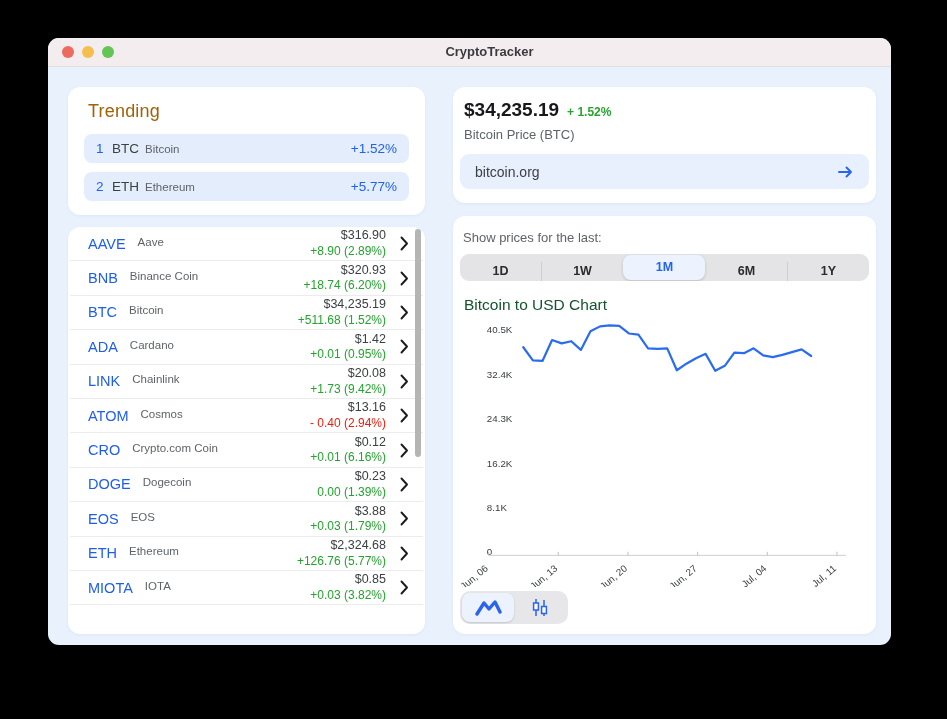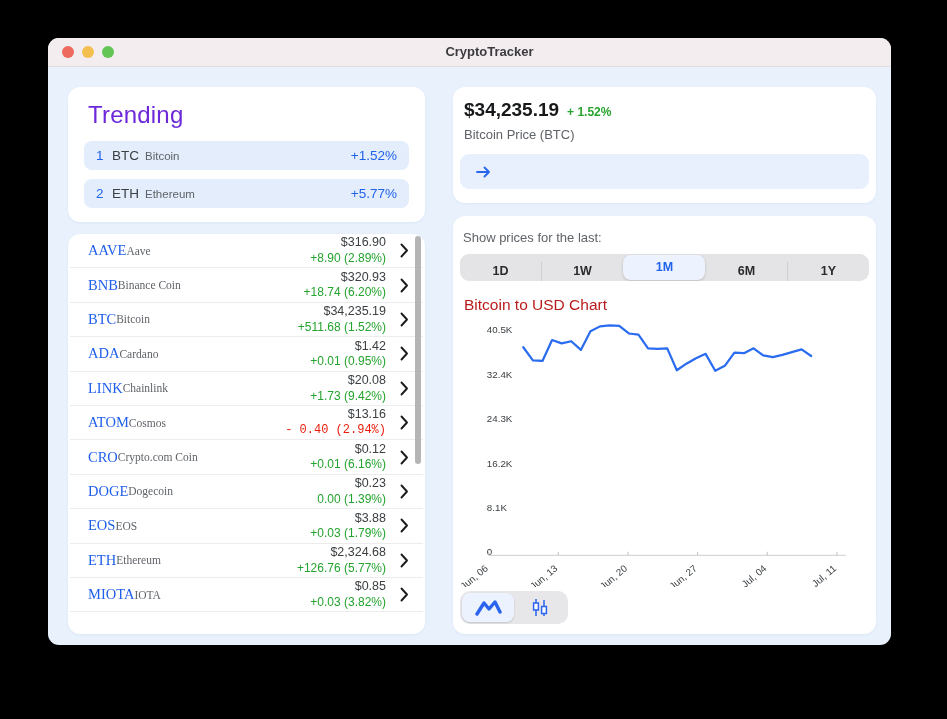--- a/index.html
+++ b/index.html
@@ -15,41 +15,41 @@
   .light.yellow{background:#f5bf4f;}
   .light.green{background:#62c554;}
   .win-title{text-align:center;line-height:28px;font-size:13px;font-weight:bold;color:#3b3b3d;padding-left:40px;}
   
   .content{box-sizing:border-box;height:579px;padding:20px 15px 12px 20px;display:flex;gap:28px;}
   .left-col{width:357px;flex:none;display:flex;flex-direction:column;gap:12px;}
   .right-col{flex:1;display:flex;flex-direction:column;gap:13px;min-width:0;}
   .card{background:#fff;border-radius:12px;box-shadow:0 1px 3px rgba(30,60,120,.06);}
   
   .trending-card{padding:12px 16px 12px;}
-  .trending-heading{font-size:24px;font-weight:500;color:#6d28d9;margin:2px 2px 12px 4px;letter-spacing:.2px;}
+  .trending-heading{font-size:18px;font-weight:500;color:#a16207;margin:2px 2px 12px 4px;letter-spacing:.2px;}
   .t-row{height:29px;background:#e3edfc;border-radius:8px;display:flex;align-items:center;
          padding:0 12px;margin-bottom:9px;cursor:default;}
   .t-row:last-child{margin-bottom:2px;}
   .t-rank{color:#2162eb;font-size:13.5px;width:16px;}
   .t-sym{color:#3c4043;font-size:13.5px;margin-right:6px;}
   .t-name{color:#5f6368;font-size:11.5px;flex:1;}
   .t-change{color:#2162eb;font-size:13.5px;}
   
   .coins-card{flex:1;position:relative;overflow:hidden;padding:0 2px;}
   .coin-rows{height:100%;}
   .coin-row{height:34.4px;box-sizing:border-box;display:flex;align-items:center;
             border-bottom:1px solid #ececec;padding:0 14px 0 18px;cursor:default;}
-  .c-left{flex:1;display:flex;align-items:center;gap:0;min-width:0;font-family:Liberation Serif, serif;}
+  .c-left{flex:1;display:flex;align-items:flex-start;gap:12px;min-width:0;}
   .c-sym{color:#1f5eea;font-size:14.5px;}
   .c-name{color:#5f6368;font-size:11.5px;}
   .c-right{text-align:right;line-height:1.25;margin-right:14px;}
   .c-price{color:#3c4043;font-size:12.5px;}
   .c-change{font-size:12px;}
   .c-change.pos{color:#24a32e;}
-  .c-change.neg{color:#ea1d0d;font-family:Liberation Mono, monospace;}
+  .c-change.neg{color:#ea1d0d;}
   .chev{display:block;}
   .scroll-thumb{position:absolute;top:2px;right:4px;width:6px;height:228px;border-radius:3px;background:#b5b5b5;}
   
   .price-card{padding:12px 7px 14px;}
   .price-row{display:flex;align-items:baseline;gap:8px;margin-left:4px;}
   .big-price{font-size:19px;font-weight:bold;color:#17181a;}
   .big-change{font-size:12px;font-weight:bold;color:#28a42e;}
   .price-label{font-size:13px;color:#5f6368;margin:6px 0 0 4px;}
   .url-wrap{margin-top:12px;height:35px;background:#e8f0fd;border-radius:9px;display:flex;align-items:center;padding:0 13px;}
   .url-input{flex:1;background:transparent;border:none;outline:none;font-size:14px;color:#3c4043;
@@ -59,21 +59,21 @@
   .chart-card{flex:1;padding:12px 7px 10px;display:flex;flex-direction:column;min-height:0;}
   .show-label{font-size:13px;color:#5f6368;margin:2px 2px 9px 3px;}
   .segmented{display:flex;background:#e4e4e7;border-radius:9px;height:30px;padding:0;overflow:hidden;}
   .seg{flex:1;border:none;background:transparent;font-size:12.5px;font-weight:bold;color:#2b2b2e;
        font-family:"Liberation Sans",sans-serif;cursor:pointer;border-left:1px solid #cdced2;
        display:flex;align-items:center;justify-content:center;margin-top:8px;}
   .seg:first-child{border-left:none;}
   .seg.selected{background:#edf3fe;border-radius:8px;color:#2264eb;border-left-color:transparent;
                 box-shadow:0 1px 3px rgba(0,0,0,.18);margin:1px 0;}
   .seg.selected + .seg{border-left-color:transparent;}
-  .chart-title{font-size:15.5px;font-weight:500;color:#b91c1c;margin:15px 0 5px 4px;}
+  .chart-title{font-size:15.5px;font-weight:500;color:#14532d;margin:15px 0 5px 4px;}
   .chart-svg{width:418px;height:302px;display:block;}
   svg text{font-family:"Liberation Sans",sans-serif;}
   .type-toggle{margin-top:4px;display:inline-flex;background:#e7e7ea;border-radius:10px;padding:2px;
                width:108px;box-sizing:border-box;}
   .type-btn{width:52px;height:29px;border:none;background:transparent;display:flex;align-items:center;
             justify-content:center;cursor:pointer;border-radius:8px;}
   .type-btn.selected{background:#edf3fe;box-shadow:0 1px 2px rgba(0,0,0,.15);}
 </style>
 </head>
 <body>
@@ -272,20 +272,21 @@
     </div>
 
     <div class="right-col">
       <div class="card price-card">
         <div class="price-row">
           <span class="big-price">$34,235.19</span>
           <span class="big-change">+ 1.52%</span>
         </div>
         <div class="price-label">Bitcoin Price (BTC)</div>
         <div class="url-wrap">
+          <input class="url-input" type="text" readonly="" value="bitcoin.org" style="">
           <button class="go-btn">
             <svg width="17" height="14" viewBox="0 0 17 14">
               <path d="M2 7 H14 M9.5 2.5 L14 7 L9.5 11.5" fill="none" stroke="#2866ee" stroke-width="1.9" stroke-linecap="round" stroke-linejoin="round"></path>
             </svg>
           </button>
         </div>
       </div>
 
       <div class="card chart-card">
         <div class="show-label">Show prices for the last:</div>

